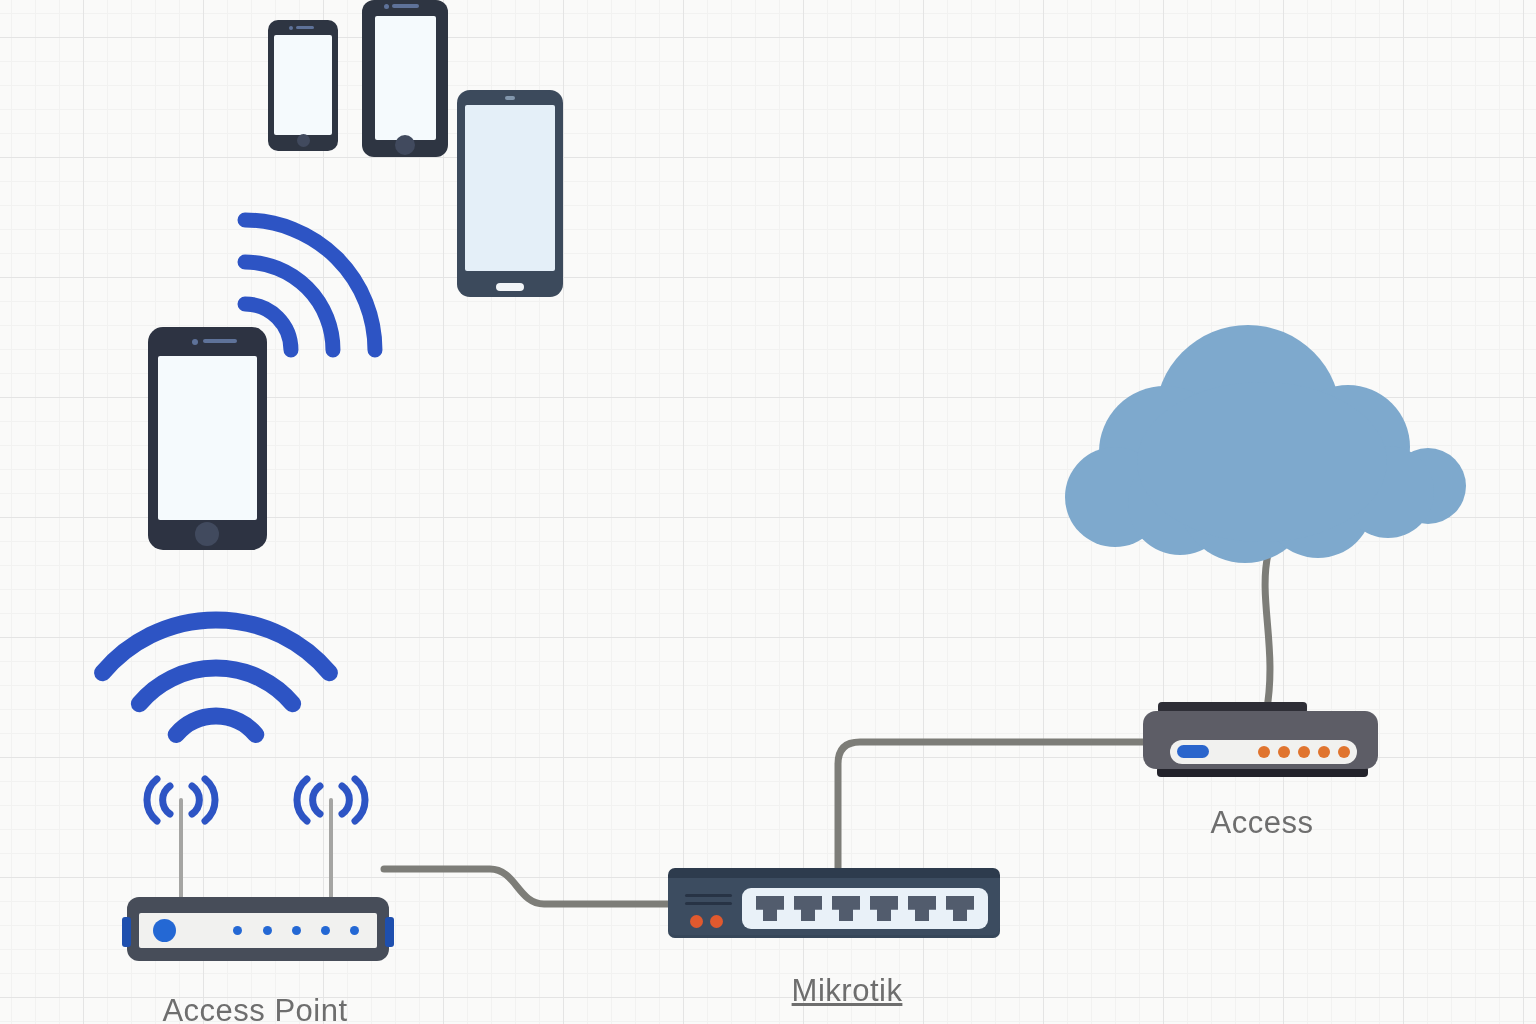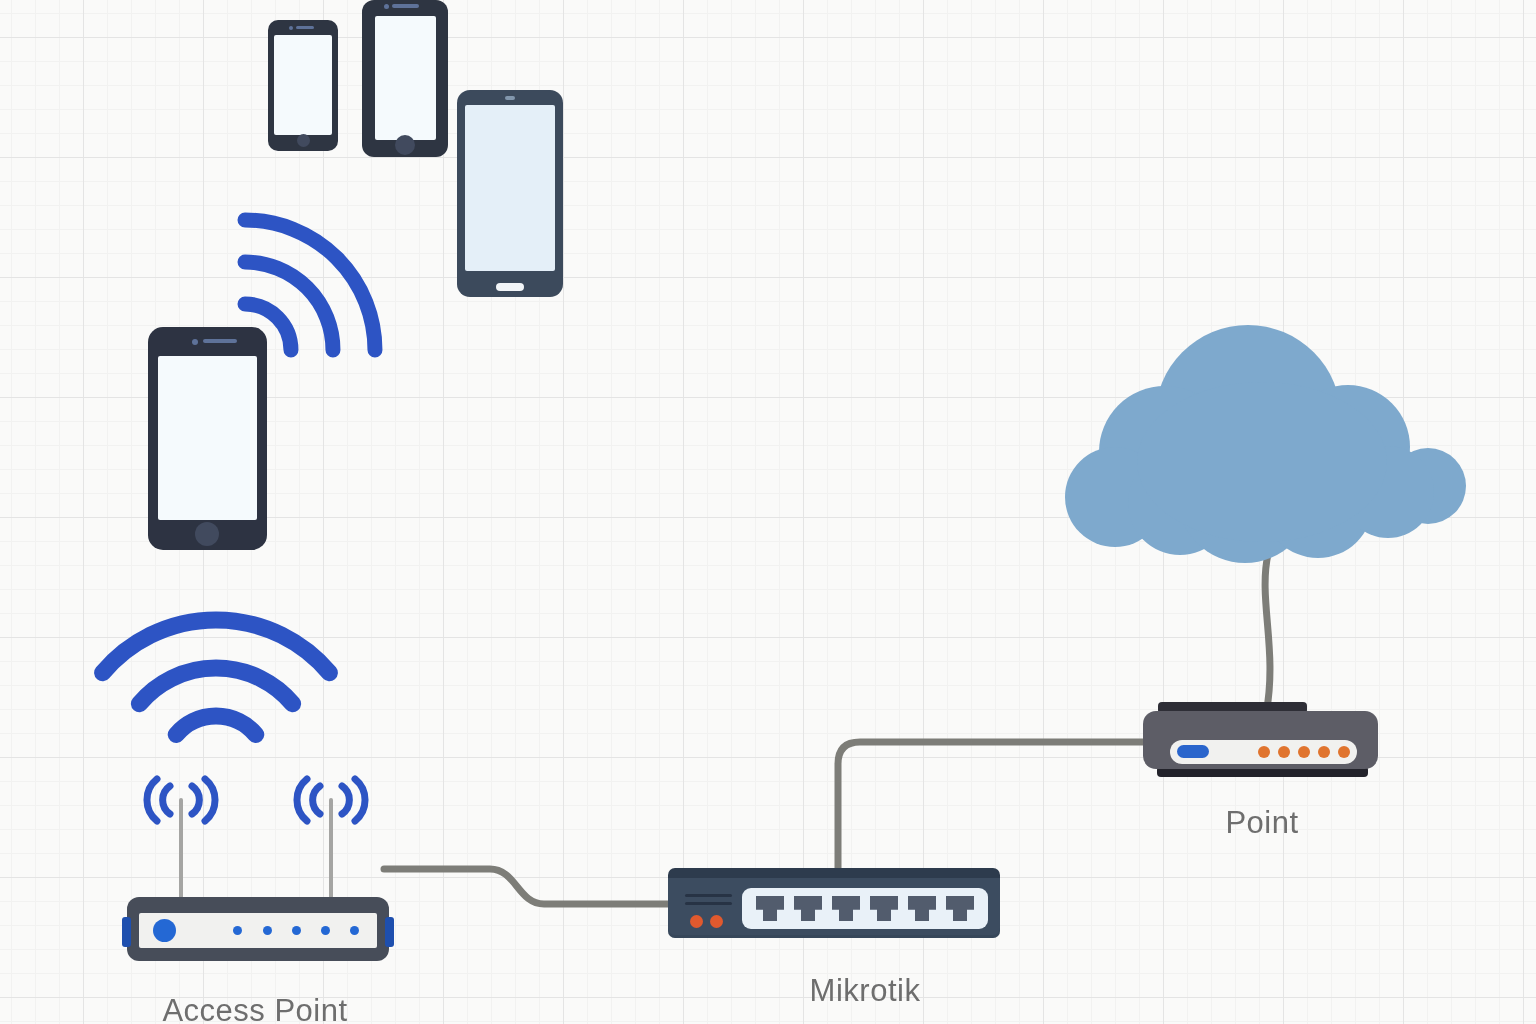--- a/index.html
+++ b/index.html
@@ -81,21 +81,21 @@
   #modem-group{left:1143px;top:702px;width:237px;height:75px;}
   #modem-group .trim-top{position:absolute;left:15px;top:0;width:149px;height:12px;border-radius:4px;background:var(--modem-trim);}
   #modem-group .trim-bottom{position:absolute;left:14px;top:64px;width:211px;height:11px;border-radius:4px;background:#23232b;}
   #modem-group .modem-body{position:absolute;left:0;top:9px;width:235px;height:58px;border-radius:13px;background:var(--modem-body);}
   #modem-group .modem-panel{position:absolute;left:27px;top:29px;width:187px;height:24px;border-radius:12px;background:var(--panel-light);}
   #modem-group .blue-pill{position:absolute;left:7px;top:5px;width:32px;height:13px;border-radius:7px;background:#2a65cc;}
   #modem-group .mdot{position:absolute;top:6px;width:12px;height:12px;border-radius:50%;background:#e0742e;}
   #modem-group .m1{left:88px;} #modem-group .m2{left:108px;} #modem-group .m3{left:128px;}
   #modem-group .m4{left:148px;} #modem-group .m5{left:168px;}
   #label-access-point{left:95px;top:993px;}
-  #label-mikrotik{left:705px;top:973px;}
+  #label-mikrotik{left:687px;top:973px;text-decoration:underline;}
   #label-modem{left:1102px;top:805px;}
 </style>
 </head>
 <body>
 
 <div id="canvas">
 
   <svg id="wires" width="1536" height="1024" viewBox="0 0 1536 1024">
 
     <path class="cable" d="M 384 869 L 490 869 C 516 869 518 904 544 904 L 670 904"></path>
@@ -208,15 +208,15 @@
         <div class="mdot m2"></div>
         <div class="mdot m3"></div>
         <div class="mdot m4"></div>
         <div class="mdot m5"></div>
       </div>
     </div>
   </div>
 
   <div class="node-label" id="label-access-point">Access Point</div>
   <div class="node-label" id="label-mikrotik">Mikrotik</div>
-  <div class="node-label" id="label-modem">Point</div>
+  <div class="node-label" id="label-modem">Access</div>
 
 </div>
 
 </body></html>

